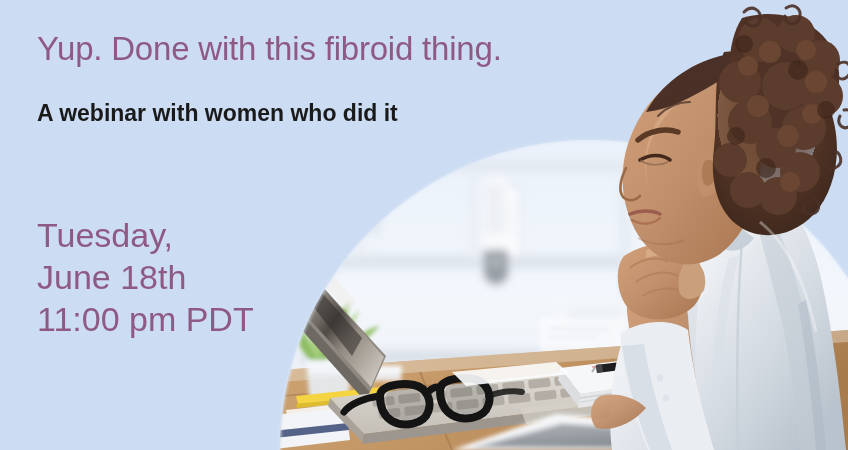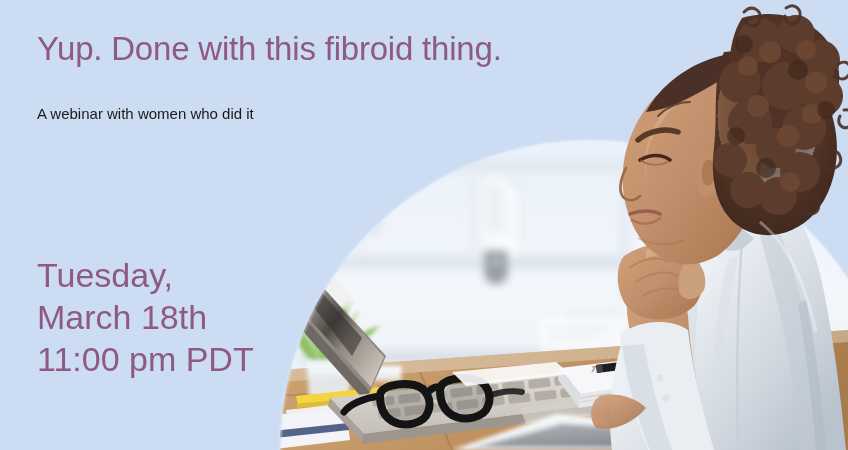--- a/index.html
+++ b/index.html
@@ -43,36 +43,35 @@
     line-height:40px;
     letter-spacing:-0.2px;
     color:#8e5a84;
     font-weight:400;
     white-space:nowrap;
   }
   .subtitle{
     position:absolute;
     left:37px;top:98px;
     width:470px;
-    font-size:15px;
+    font-size:23px;
     line-height:31px;
     color:#1a1a1a;
-    font-weight:400;
+    font-weight:700;
   }
   .subtitle .line{display:block;white-space:nowrap;}
 
   .datetime{
     position:absolute;
     left:37px;top:214px;
     width:300px;
     font-size:34px;
     line-height:42px;
     color:#8e5a84;
     font-weight:400;
-    margin-top:40px;
   }
   .datetime .line{display:block;white-space:nowrap;}
 </style>
 </head>
 <body>
 
 <div id="banner">
 
   <div id="photo-region">
     <svg viewBox="0 0 848 450" xmlns="http://www.w3.org/2000/svg" aria-hidden="true">
@@ -508,19 +507,19 @@
   <div id="text-layer">
 
     <div class="headline">Yup. Done with this fibroid thing.</div>
 
     <div class="subtitle">
       <span class="line">A webinar with women who did it</span>
     </div>
 
     <div class="datetime">
       <span class="line">Tuesday,</span>
-      <span class="line">March 18th</span>
+      <span class="line">June 18th</span>
       <span class="line">11:00 pm PDT</span>
     </div>
 
   </div>
 
 </div>
 
 </body></html>

